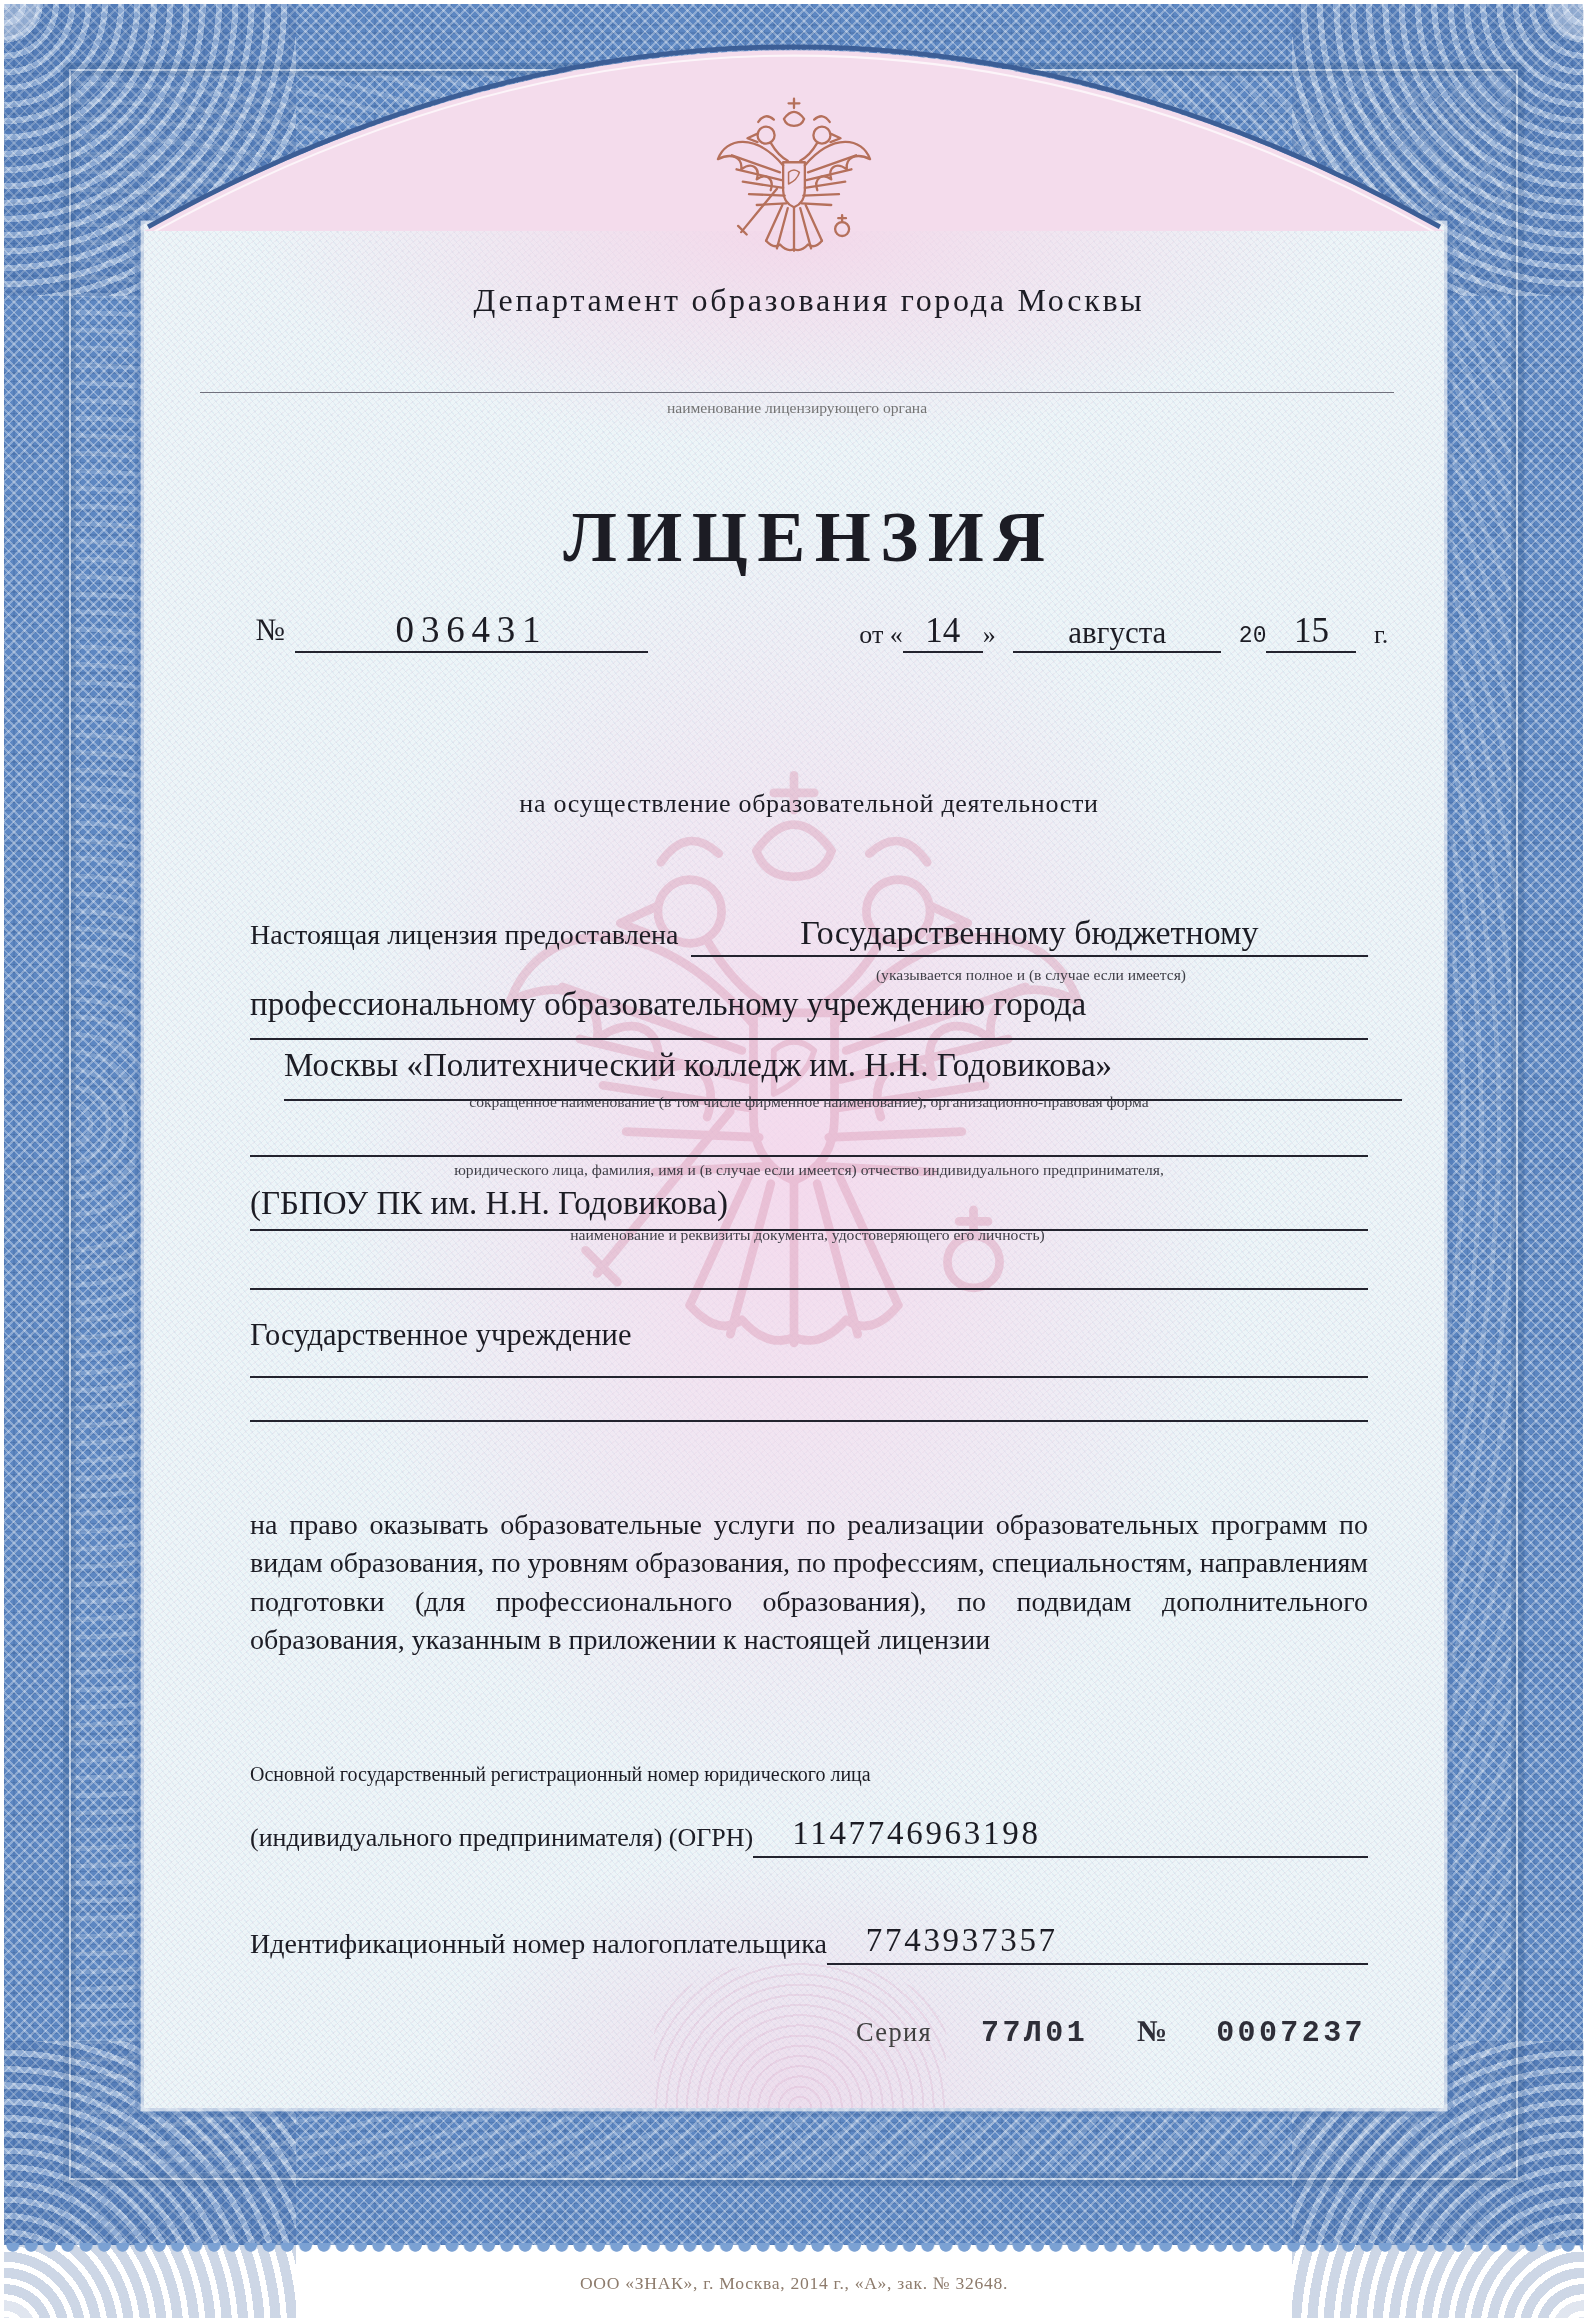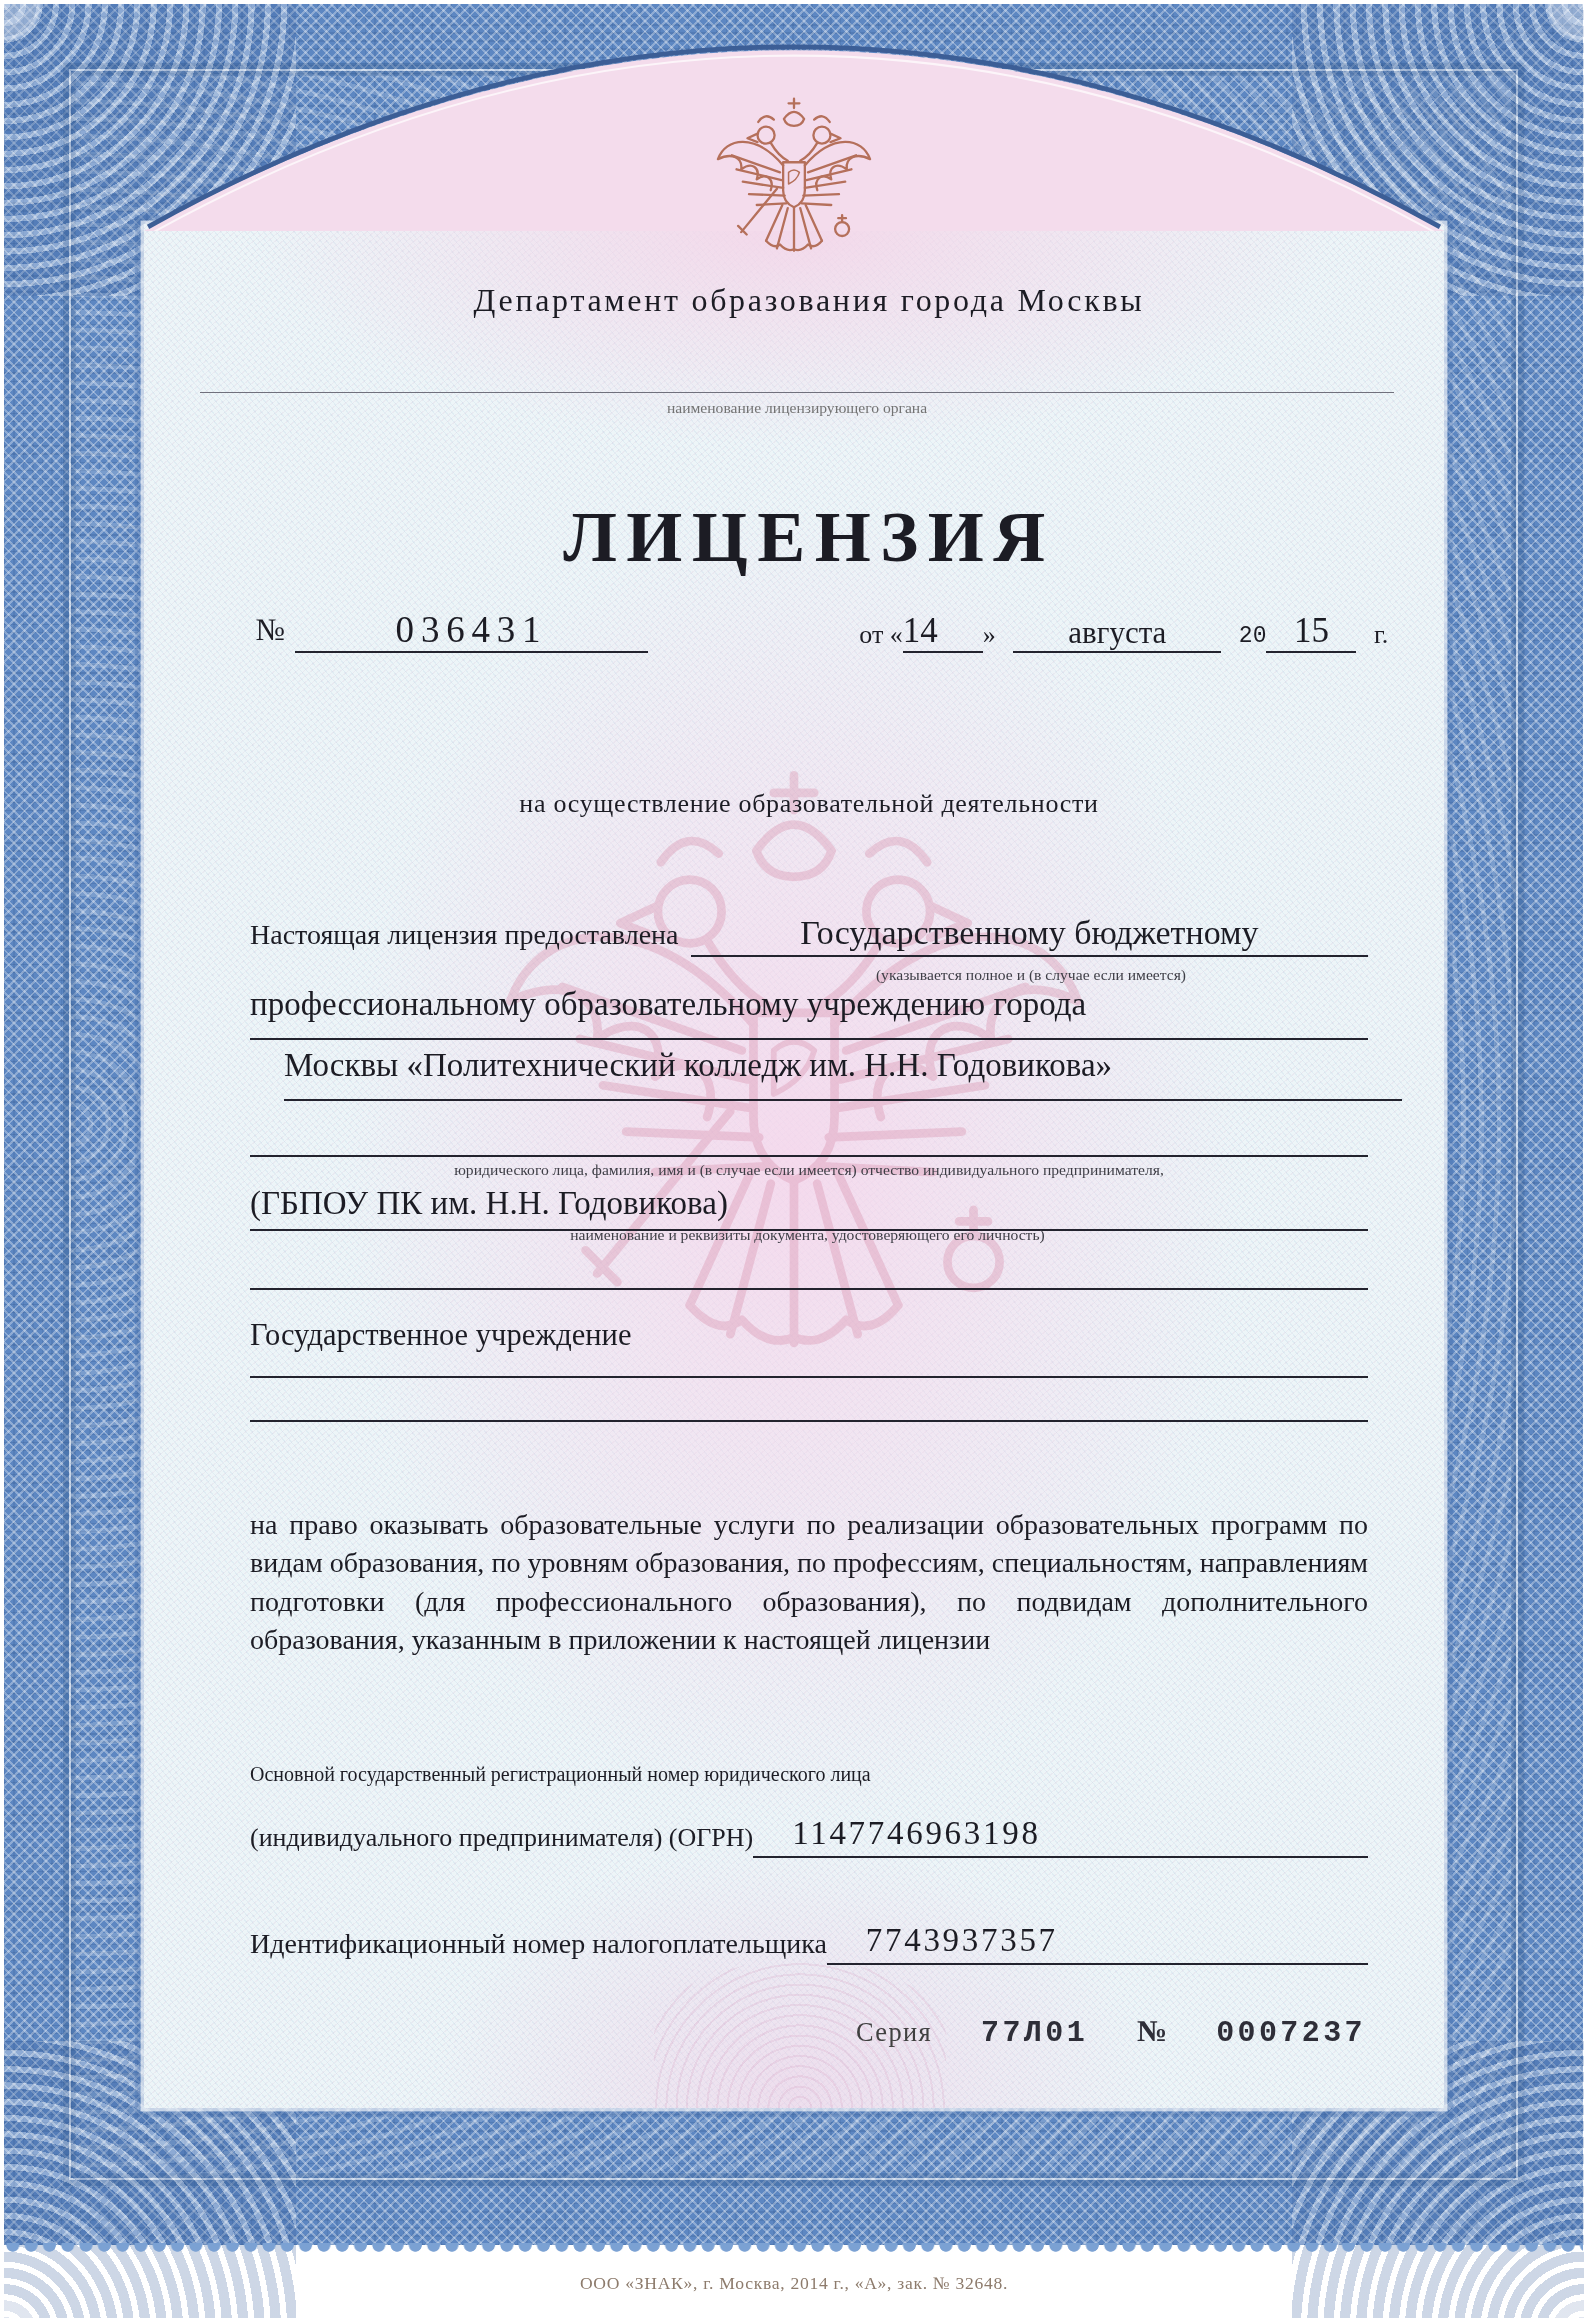--- a/index.html
+++ b/index.html
@@ -64,21 +64,21 @@
   .rule{top:392px;left:200px;width:1194px;border-top:1.4px solid #70707c;height:0;}
   .rule-caption{top:399px;left:200px;width:1194px;text-align:center;font-size:15.6px;color:#737373;}
   .title{top:496px;text-align:center;font-size:72px;font-weight:bold;letter-spacing:9.5px;white-space:nowrap;}
   .caption{font-size:15.6px;color:#3e3e46;text-align:center;}
   .uline{border-bottom:2px solid #23232e;}
   .num-row{top:608px;height:45px;}
   .num-label{position:absolute;left:5.4px;bottom:5.4px;font-size:31px;}
   .num-box{position:absolute;left:45px;bottom:0;width:353px;height:43px;text-align:center;font-size:37px;letter-spacing:6.8px;}
   .date-group{position:absolute;right:-20.3px;bottom:0;width:529px;height:45px;display:flex;align-items:flex-end;}
   .dg-small{font-size:26px;padding-bottom:2.7px;white-space:nowrap;}
-  .dg-day{width:80px;text-align:left;font-size:35px;}
+  .dg-day{width:80px;text-align:center;font-size:35px;}
   .dg-month{flex:1;margin-left:17.6px;text-align:center;font-size:31px;}
   .dg-century{font-size:23px;padding:0 0 4.1px 17.6px;font-family:Liberation Mono, monospace;}
   .dg-year{width:90px;text-align:center;font-size:35px;margin-right:17.6px;}
   .subject{top:789px;text-align:center;font-size:26px;letter-spacing:0.7px;}
   .granted-row{top:914px;display:flex;align-items:flex-end;}
   .granted-label{font-size:28px;white-space:nowrap;padding-bottom:5.4px;}
   .granted-box{flex:1;margin-left:12.2px;text-align:center;font-size:34px;white-space:nowrap;padding-bottom:2.7px;}
   .bigline{font-size:33px;padding-bottom:15px;white-space:nowrap;text-align:justify;text-align-last:justify;}
   .bigline:after{content:"";display:inline-block;width:100%;}
   .name2{top:986px;}
@@ -187,20 +187,21 @@
   <div class="abs subject">на осуществление образовательной деятельности</div>
 
   <div class="abs granted-row">
     <span class="granted-label">Настоящая лицензия предоставлена</span>
     <span class="granted-box uline">Государственному бюджетному</span>
   </div>
   <div class="abs caption cap-fullname" style="position:absolute">(указывается полное и (в случае если имеется)</div>
 
   <div class="abs bigline uline name2">профессиональному образовательному учреждению города</div>
   <div class="abs bigline uline name3">Москвы «Политехнический колледж им. Н.Н. Годовикова»</div>
+  <div class="abs caption cap-shortname">сокращенное наименование (в том числе фирменное наименование), организационно-правовая форма</div>
 
   <div class="abs blank blank1 uline"></div>
   <div class="abs caption cap-legal">юридического лица, фамилия, имя и (в случае если имеется) отчество индивидуального предпринимателя,</div>
 
   <div class="abs shortname uline">(ГБПОУ ПК им. Н.Н. Годовикова)</div>
   <div class="abs caption cap-identity" style="position:absolute">наименование и реквизиты документа, удостоверяющего его личность)</div>
 
   <div class="abs blank blank2 uline"></div>
 
   <div class="abs orgtype uline">Государственное учреждение</div>

